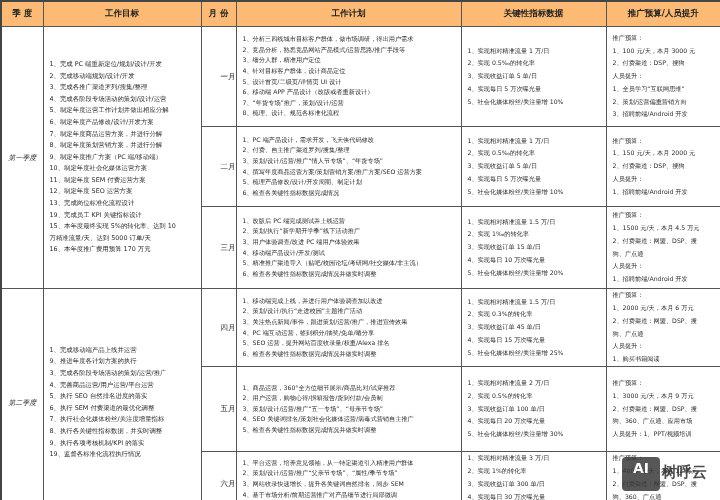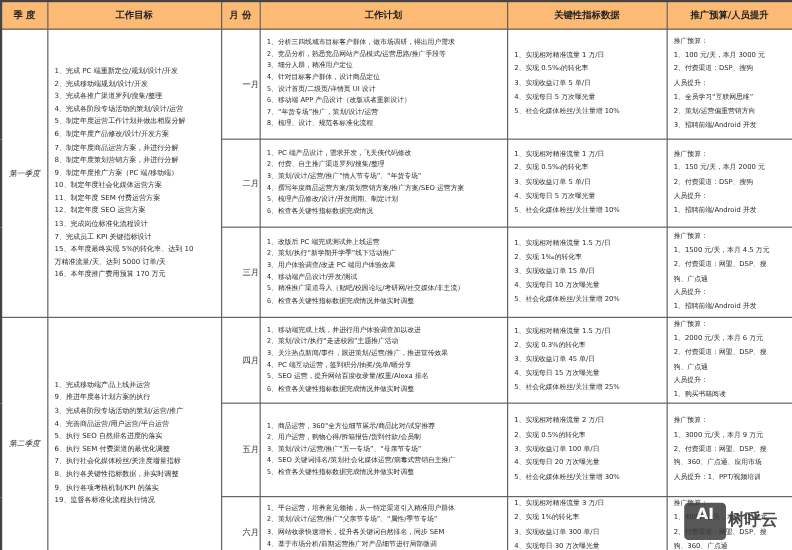--- a/index.html
+++ b/index.html
@@ -52,21 +52,21 @@
           <div>4、完成各阶段专场活动的策划/设计/运营</div>
           <div>5、制定年度运营工作计划并做出相应分解</div>
           <div>6、制定年度产品修改/设计/开发方案</div>
           <div>7、制定年度商品运营方案，并进行分解</div>
           <div>8、制定年度策划营销方案，并进行分解</div>
           <div>9、制定年度推广方案（PC 端/移动端）</div>
           <div>10、制定年度社会化媒体运营方案</div>
           <div>11、制定年度 SEM 付费运营方案</div>
           <div>12、制定年度 SEO 运营方案</div>
           <div>13、完成岗位标准化流程设计</div>
-          <div>7、完成员工 KPI 关键指标设计</div>
+          <div>19、完成员工 KPI 关键指标设计</div>
           <div>15、本年度最终实现 5%的转化率、达到 10</div>
           <div>万精准流量/天、达到 5000 订单/天</div>
           <div>16、本年度推广费用预算 170 万元</div>
         </td>
         <td class="month">一月</td>
         <td class="list">
           <div>1、分析三四线城市目标客户群体，做市场调研，得出用户需求</div>
           <div>2、竞品分析，熟悉竞品网站产品模式/运营思路/推广手段等</div>
           <div>3、细分人群，精准用户定位</div>
           <div>4、针对目标客户群体，设计商品定位</div>

